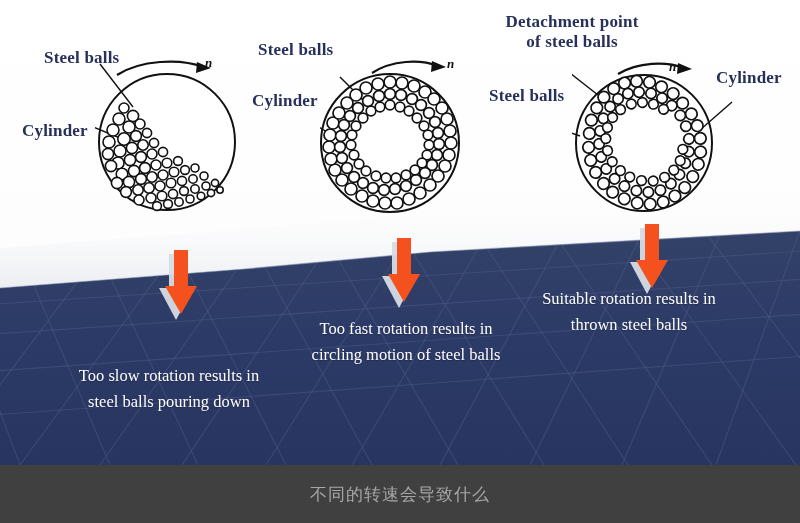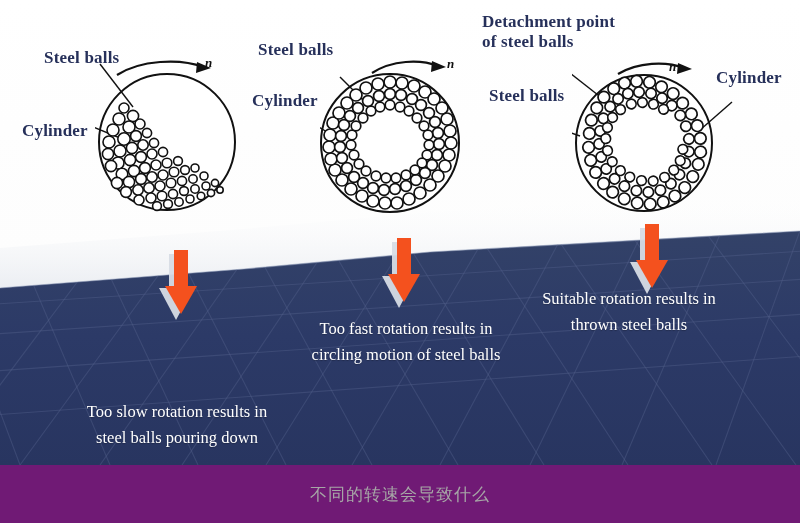--- a/index.html
+++ b/index.html
@@ -29,38 +29,38 @@
   .lab{
     position:absolute;
     color:#26305a;
     font-family:"Liberation Serif", serif;
     font-weight:bold;
     font-size:17px;
     line-height:1.15;
     white-space:pre;
     letter-spacing:.2px;
   }
-  .lab.center{text-align:left;}
+  .lab.center{text-align:center;}
 
   
   .cap{
     position:absolute;
     color:#ffffff;
     font-family:"Liberation Serif", serif;
     font-size:16.5px;
     line-height:1.55;
     text-align:center;
     white-space:pre-line;
     text-shadow:0 1px 1px rgba(0,0,0,.25);
   }
 
   
   .footer{
     position:absolute;left:0;top:465px;width:800px;height:58px;
-    background:#701a75;
+    background:#404040;
     display:flex;align-items:center;justify-content:center;
   }
   .footer span{
     color:#a6a6a6;
     font-family:"Liberation Sans", sans-serif;
     font-size:17px;
     letter-spacing:1px;
   }
 
   .dgm{position:absolute;}
@@ -421,21 +421,21 @@
       <polygon points="10,42 42,42 26,70" fill="#f4511e"></polygon>
     </svg>
 
     <svg class="dgm" style="left:626px;top:218px;" width="56" height="78" viewBox="0 0 56 78" xmlns="http://www.w3.org/2000/svg">
       <polygon points="14,44 28,44 28,10 14,10" fill="#d7dce5" opacity="0.95"></polygon>
       <polygon points="4,44 38,44 21,76" fill="#d7dce5" opacity="0.95"></polygon>
       <polygon points="19,42 33,42 33,6 19,6" fill="#f4511e"></polygon>
       <polygon points="10,42 42,42 26,70" fill="#f4511e"></polygon>
     </svg>
 
-    <div class="cap" style="left:52px;top:363px;width:250px;margin-top:36px;">Too slow rotation results in
+    <div class="cap" style="left:44px;top:363px;width:250px;">Too slow rotation results in
 steel balls pouring down</div>
     <div class="cap" style="left:281px;top:316px;width:250px;font-family:Liberation Serif, serif;">Too fast rotation results in
 circling motion of steel balls</div>
     <div class="cap" style="left:504px;top:286px;width:250px;">Suitable rotation results in
 thrown steel balls</div>
 
   </div>
 
   <div class="footer">
     <span>不同的转速会导致什么</span>

